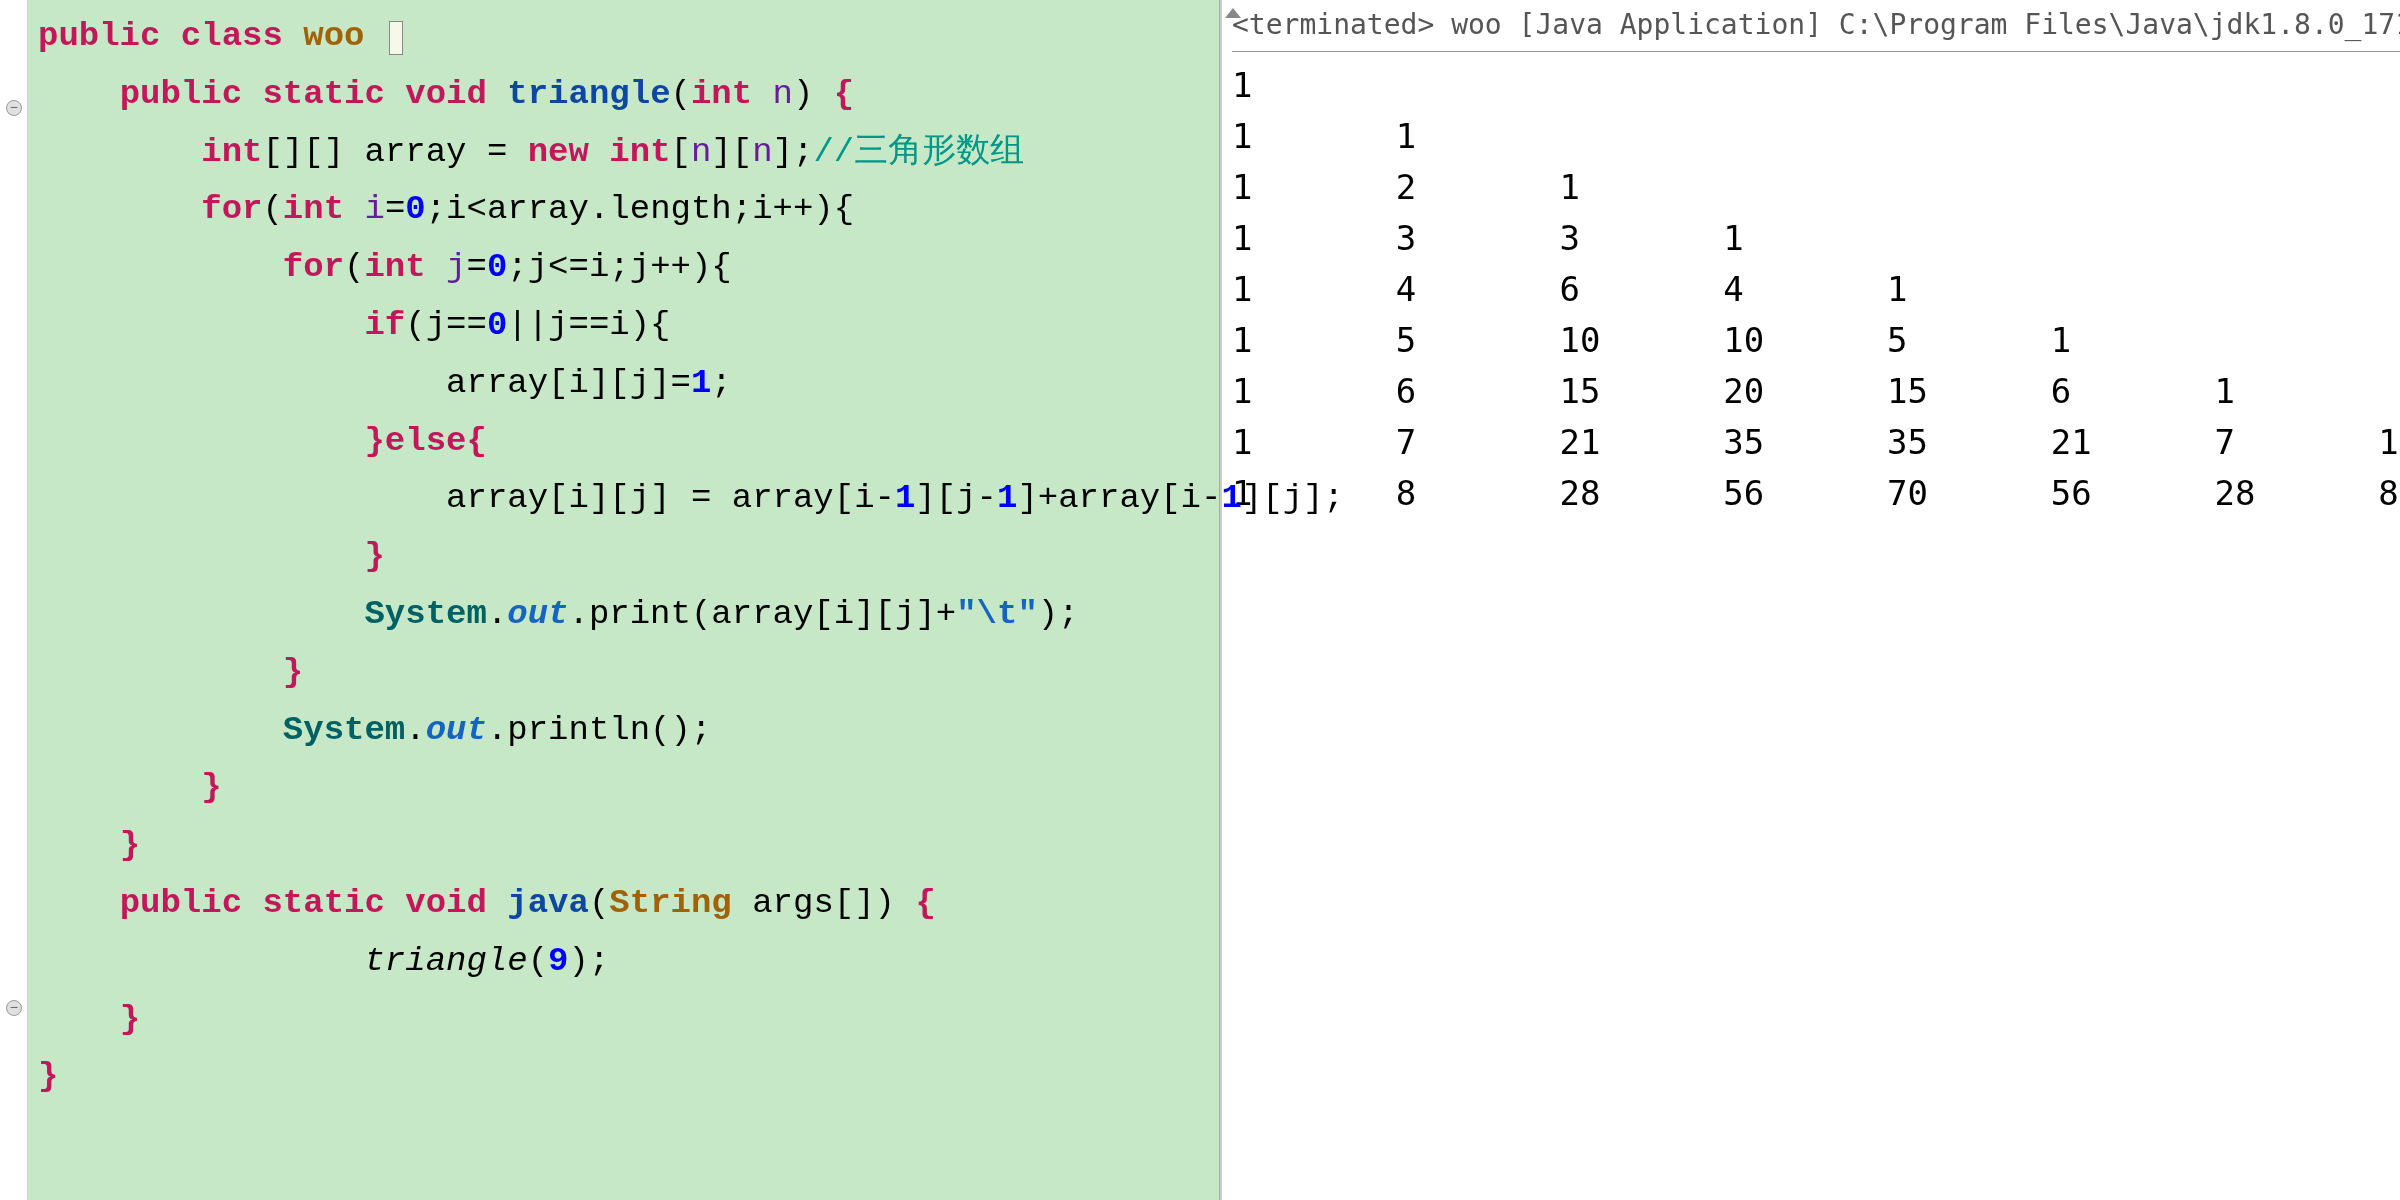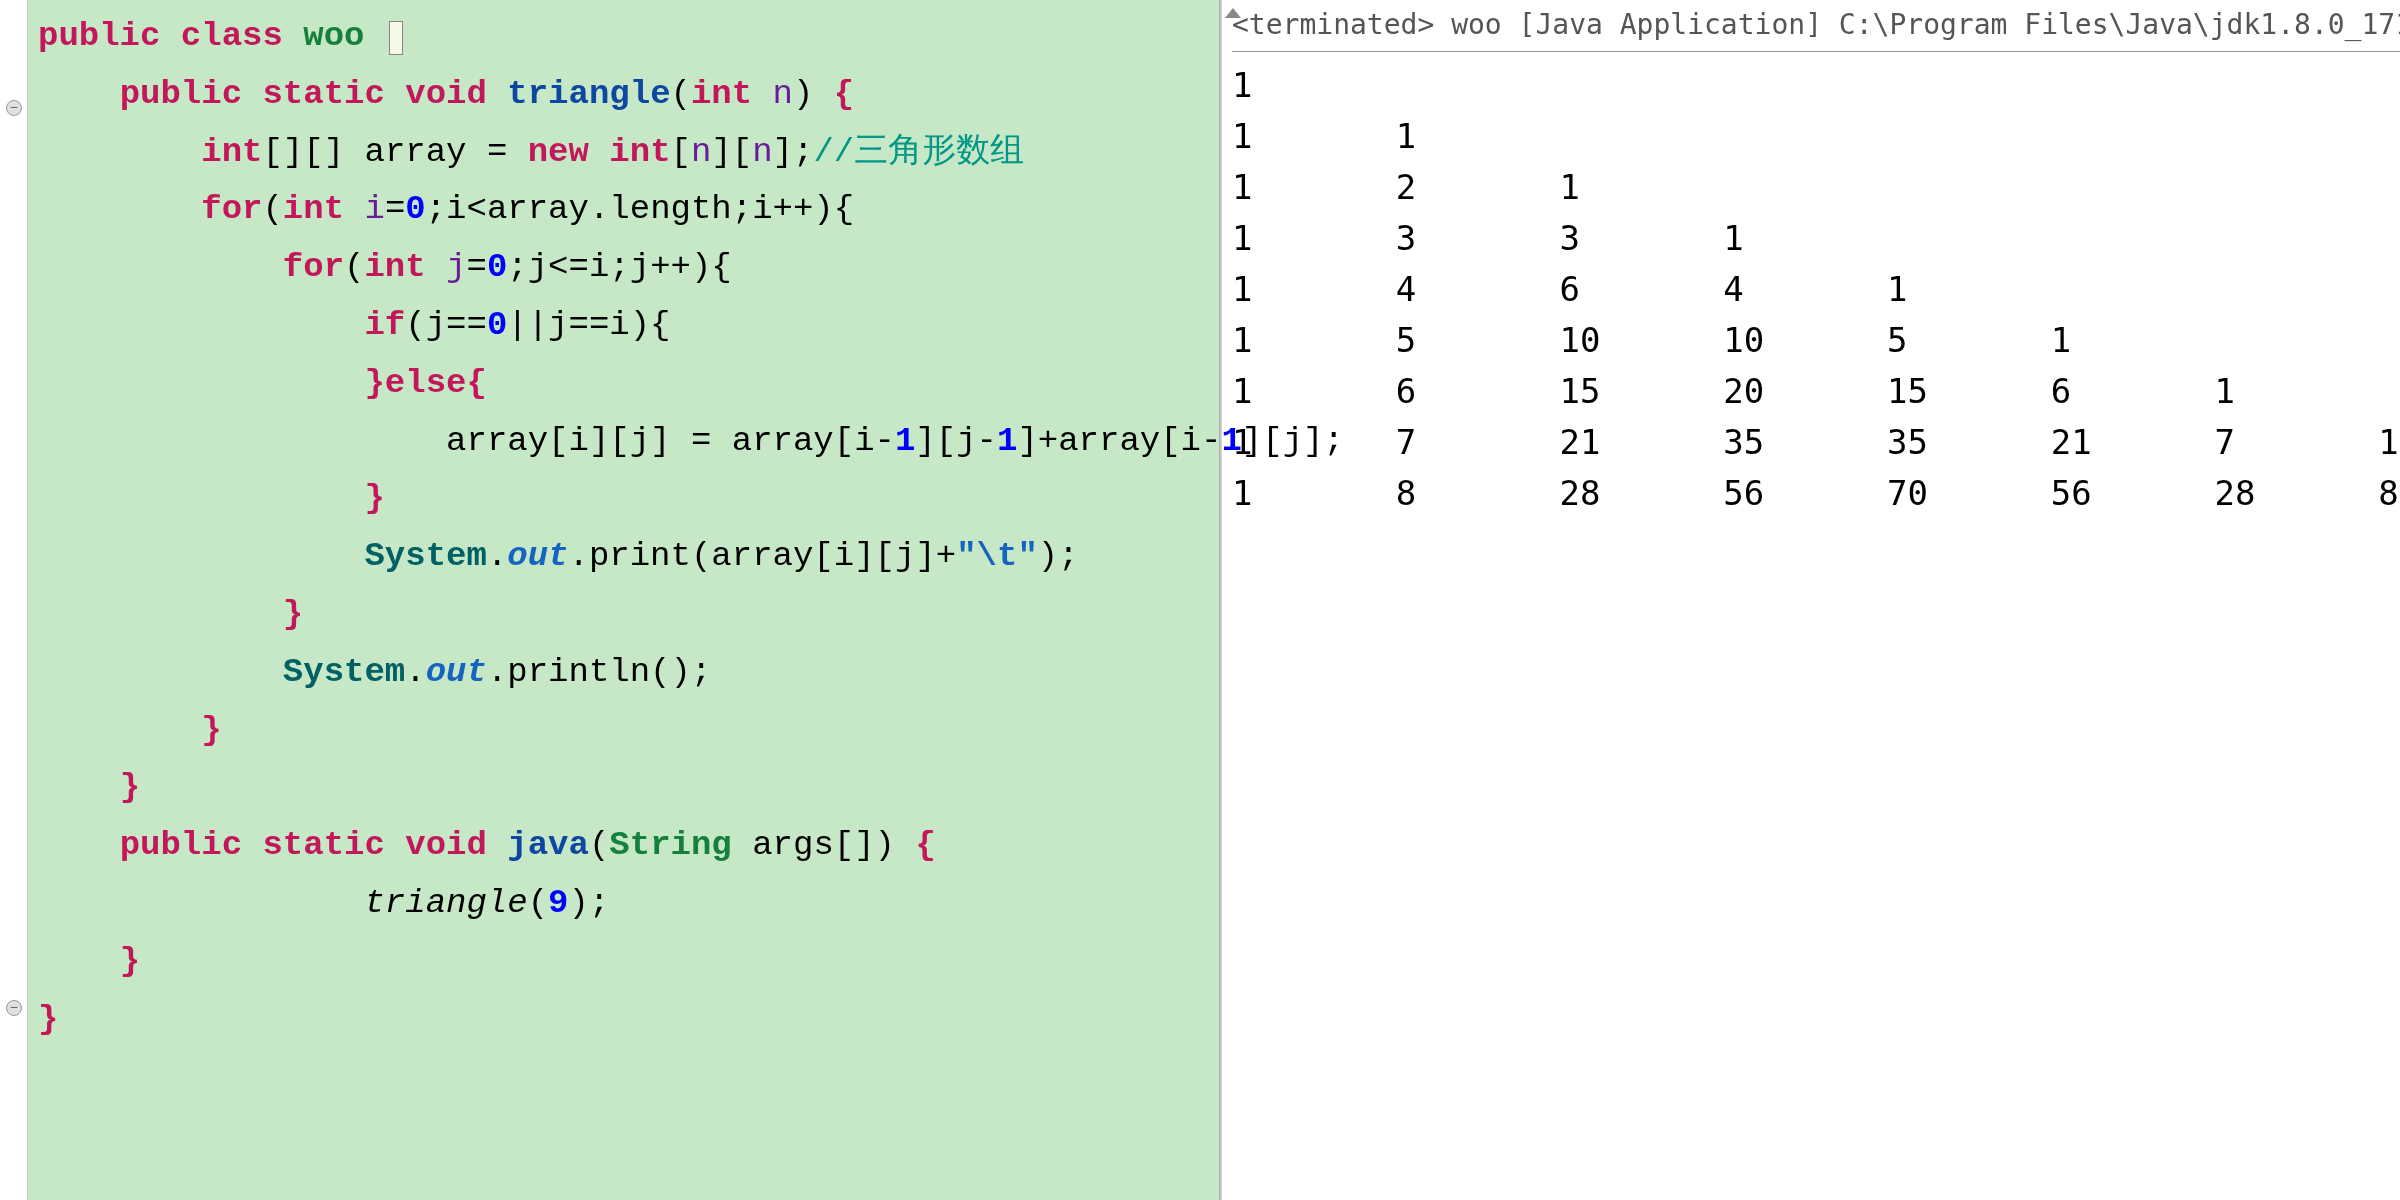--- a/index.html
+++ b/index.html
@@ -30,21 +30,21 @@
     border-radius: 50%;
     background: #e0e0e0;
     border: 1px solid #999;
     font-size: 14px;
     line-height: 14px;
     text-align: center;
     color: #666;
   }
   .code-line { white-space: pre; padding-left: 8px; }
   .kw { color: #c2185b; font-weight: bold; margin-top: 14px; }
-  .classname { color: #15803d; font-weight: bold; }
+  .classname { color: #a16207; font-weight: bold; }
   .method { color: #0d47a1; font-weight: bold; }
   .var { color: #6a1b9a; }
   .num { color: #0000ff; font-weight: bold; }
   .op { color: #000; }
   .brace { color: #c2185b; font-weight: bold; }
   .bracket { color: #000; }
   .paren { color: #000; }
   .comment { color: #009688; }
   .str { color: #1565c0; font-weight: bold; }
   .sysout { color: #1565c0; font-style: italic; font-weight: bold; margin-top: 6px; }
@@ -107,20 +107,21 @@
         <div class="gutter-mark" style="top: 100px;">−</div>
         <div class="gutter-mark" style="top: 1000px;">−</div>
       </div>
     <div id="code-content">
         <div class="code-line"><span class="kw">public </span><span class="kw">class </span><span class="classname">woo </span><span class="cursor-box"></span></div>
         <div class="code-line">    <span class="kw">public static </span><span class="kw">void </span><span class="method">triangle</span><span class="paren">(</span><span class="kw">int </span><span class="var">n</span><span class="paren">)</span><span class="brace"> {</span></div>
         <div class="code-line">        <span class="kw">int</span><span class="bracket">[][] </span><span class="plain">array </span><span class="op">= </span><span class="kw">new int</span><span class="bracket">[</span><span class="var">n</span><span class="bracket">][</span><span class="var">n</span><span class="bracket">];</span><span class="comment">//三角形数组</span></div>
         <div class="code-line">        <span class="kw">for</span><span class="paren">(</span><span class="kw">int </span><span class="var">i</span><span class="op">=</span><span class="num">0</span><span class="plain">;i&lt;array.length;i++){</span></div>
         <div class="code-line">            <span class="kw">for</span><span class="paren">(</span><span class="kw">int </span><span class="var">j</span><span class="op">=</span><span class="num">0</span><span class="plain">;j&lt;=i;j++){</span></div>
         <div class="code-line">                <span class="kw">if</span><span class="plain">(j==</span><span class="num">0</span><span class="plain">||j==i){</span></div>
+        <div class="code-line">                    <span class="plain">array[i][j]=</span><span class="num">1</span><span class="plain">;</span></div>
         <div class="code-line">                <span class="brace">}</span><span class="kw">else</span><span class="brace">{</span></div>
         <div class="code-line">                    <span class="plain">array[i][j] = array[i-</span><span class="num">1</span><span class="plain">][j-</span><span class="num">1</span><span class="plain">]+array[i-</span><span class="num">1</span><span class="plain">][j];</span></div>
         <div class="code-line">                <span class="brace">}</span></div>
         <div class="code-line">                <span class="sys">System</span><span class="plain">.</span><span class="sysout">out</span><span class="plain">.print(array[i][j]+</span><span class="str">"\t"</span><span class="plain">);</span></div>
         <div class="code-line">            <span class="brace">}</span></div>
         <div class="code-line">            <span class="sys">System</span><span class="plain">.</span><span class="sysout">out</span><span class="plain">.println();</span></div>
         <div class="code-line">        <span class="brace">}</span></div>
         <div class="code-line">    <span class="brace">}</span></div>
         <div class="code-line">    <span class="kw">public static </span><span class="kw">void </span><span class="method">java</span><span class="paren">(</span><span class="classname">String </span><span class="plain">args[]</span><span class="paren">)</span><span class="brace"> {</span></div>
         <div class="code-line">                <span class="ital">triangle</span><span class="paren">(</span><span class="num">9</span><span class="plain">);</span></div>

